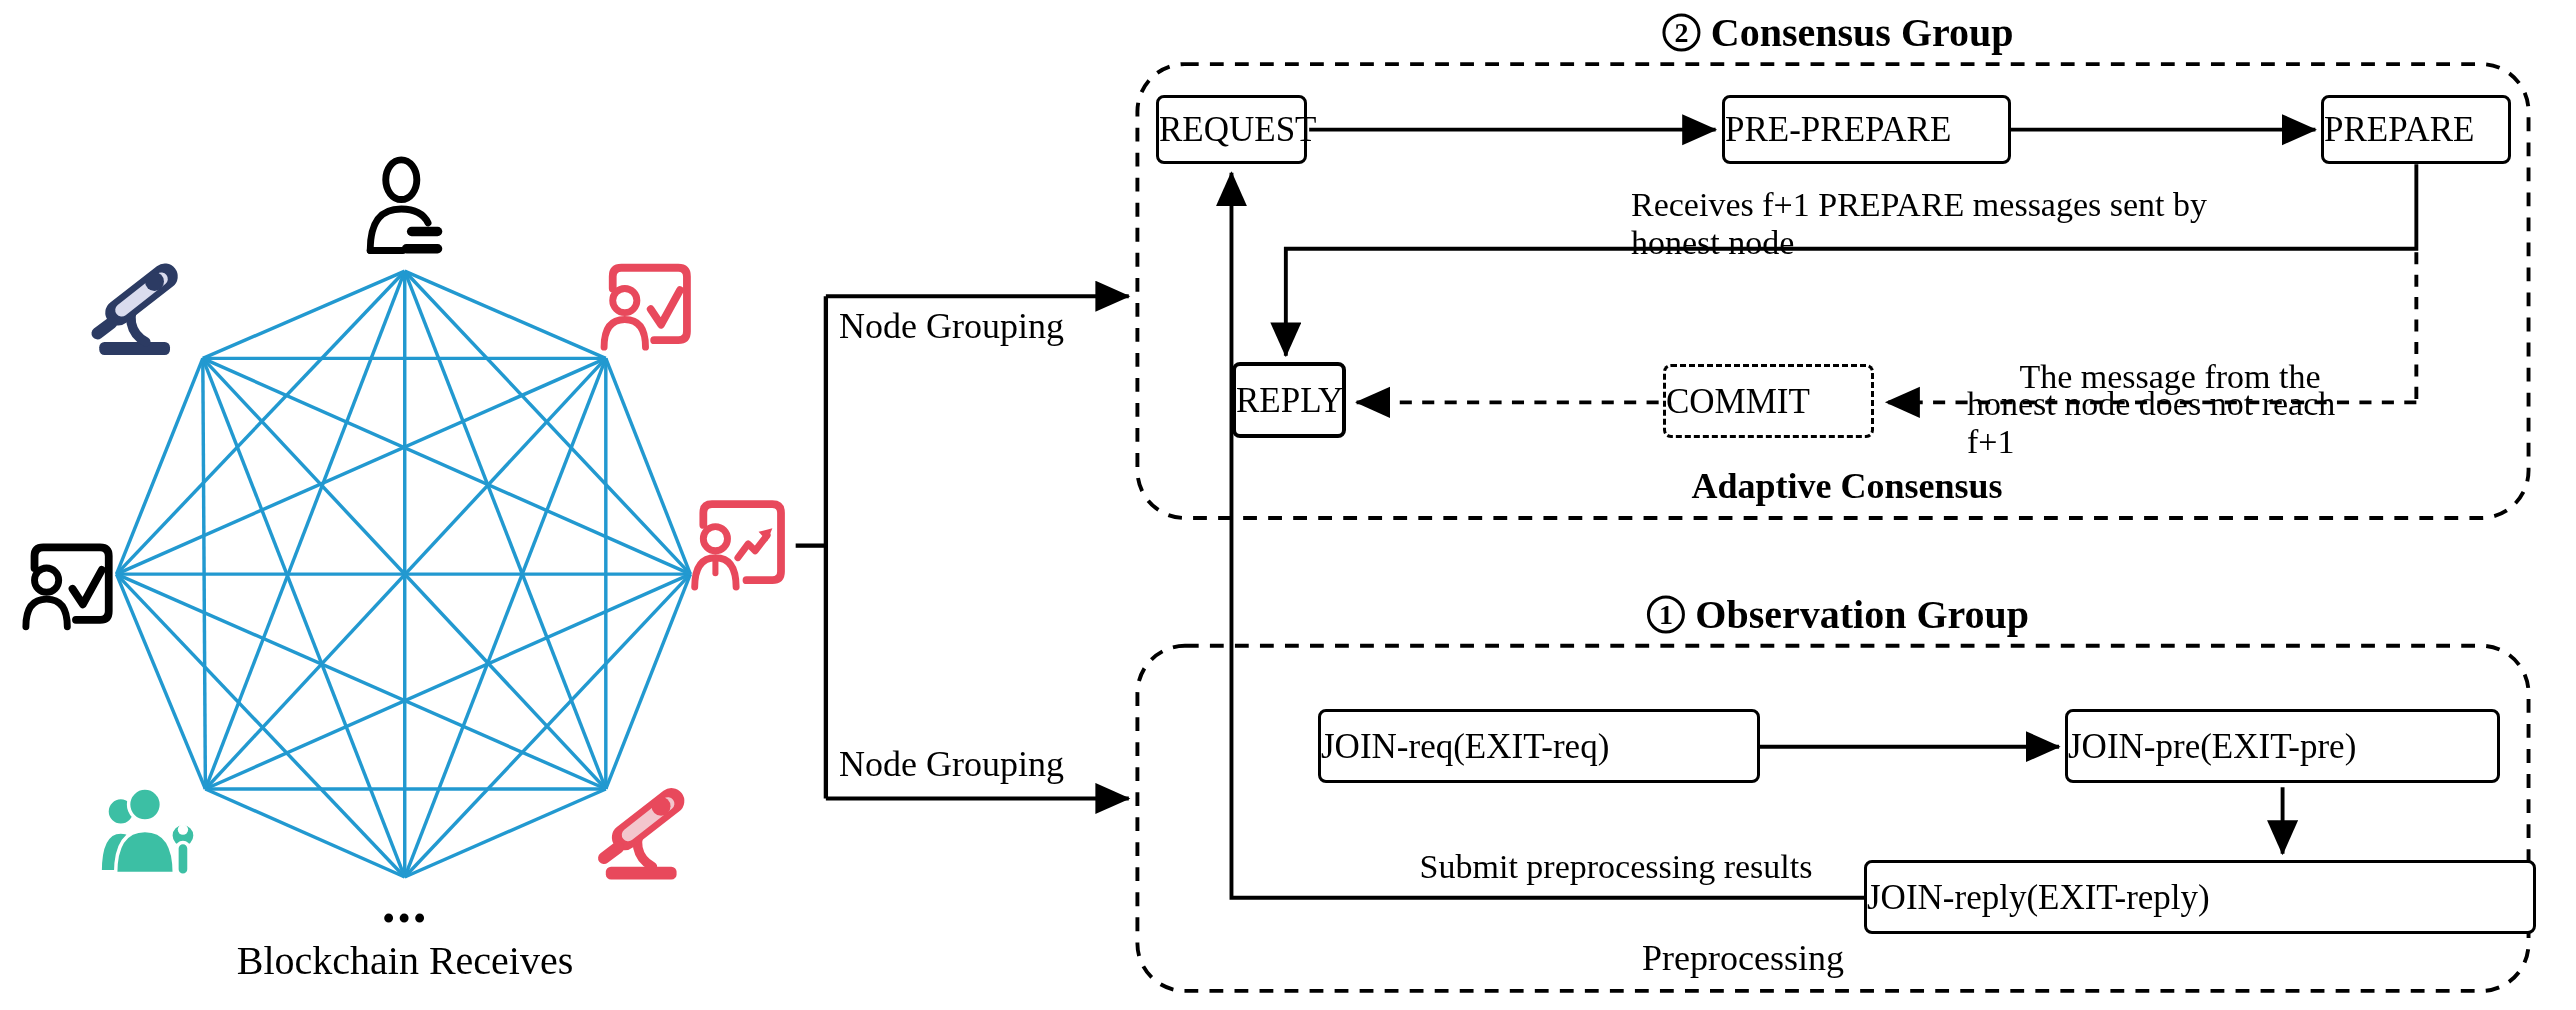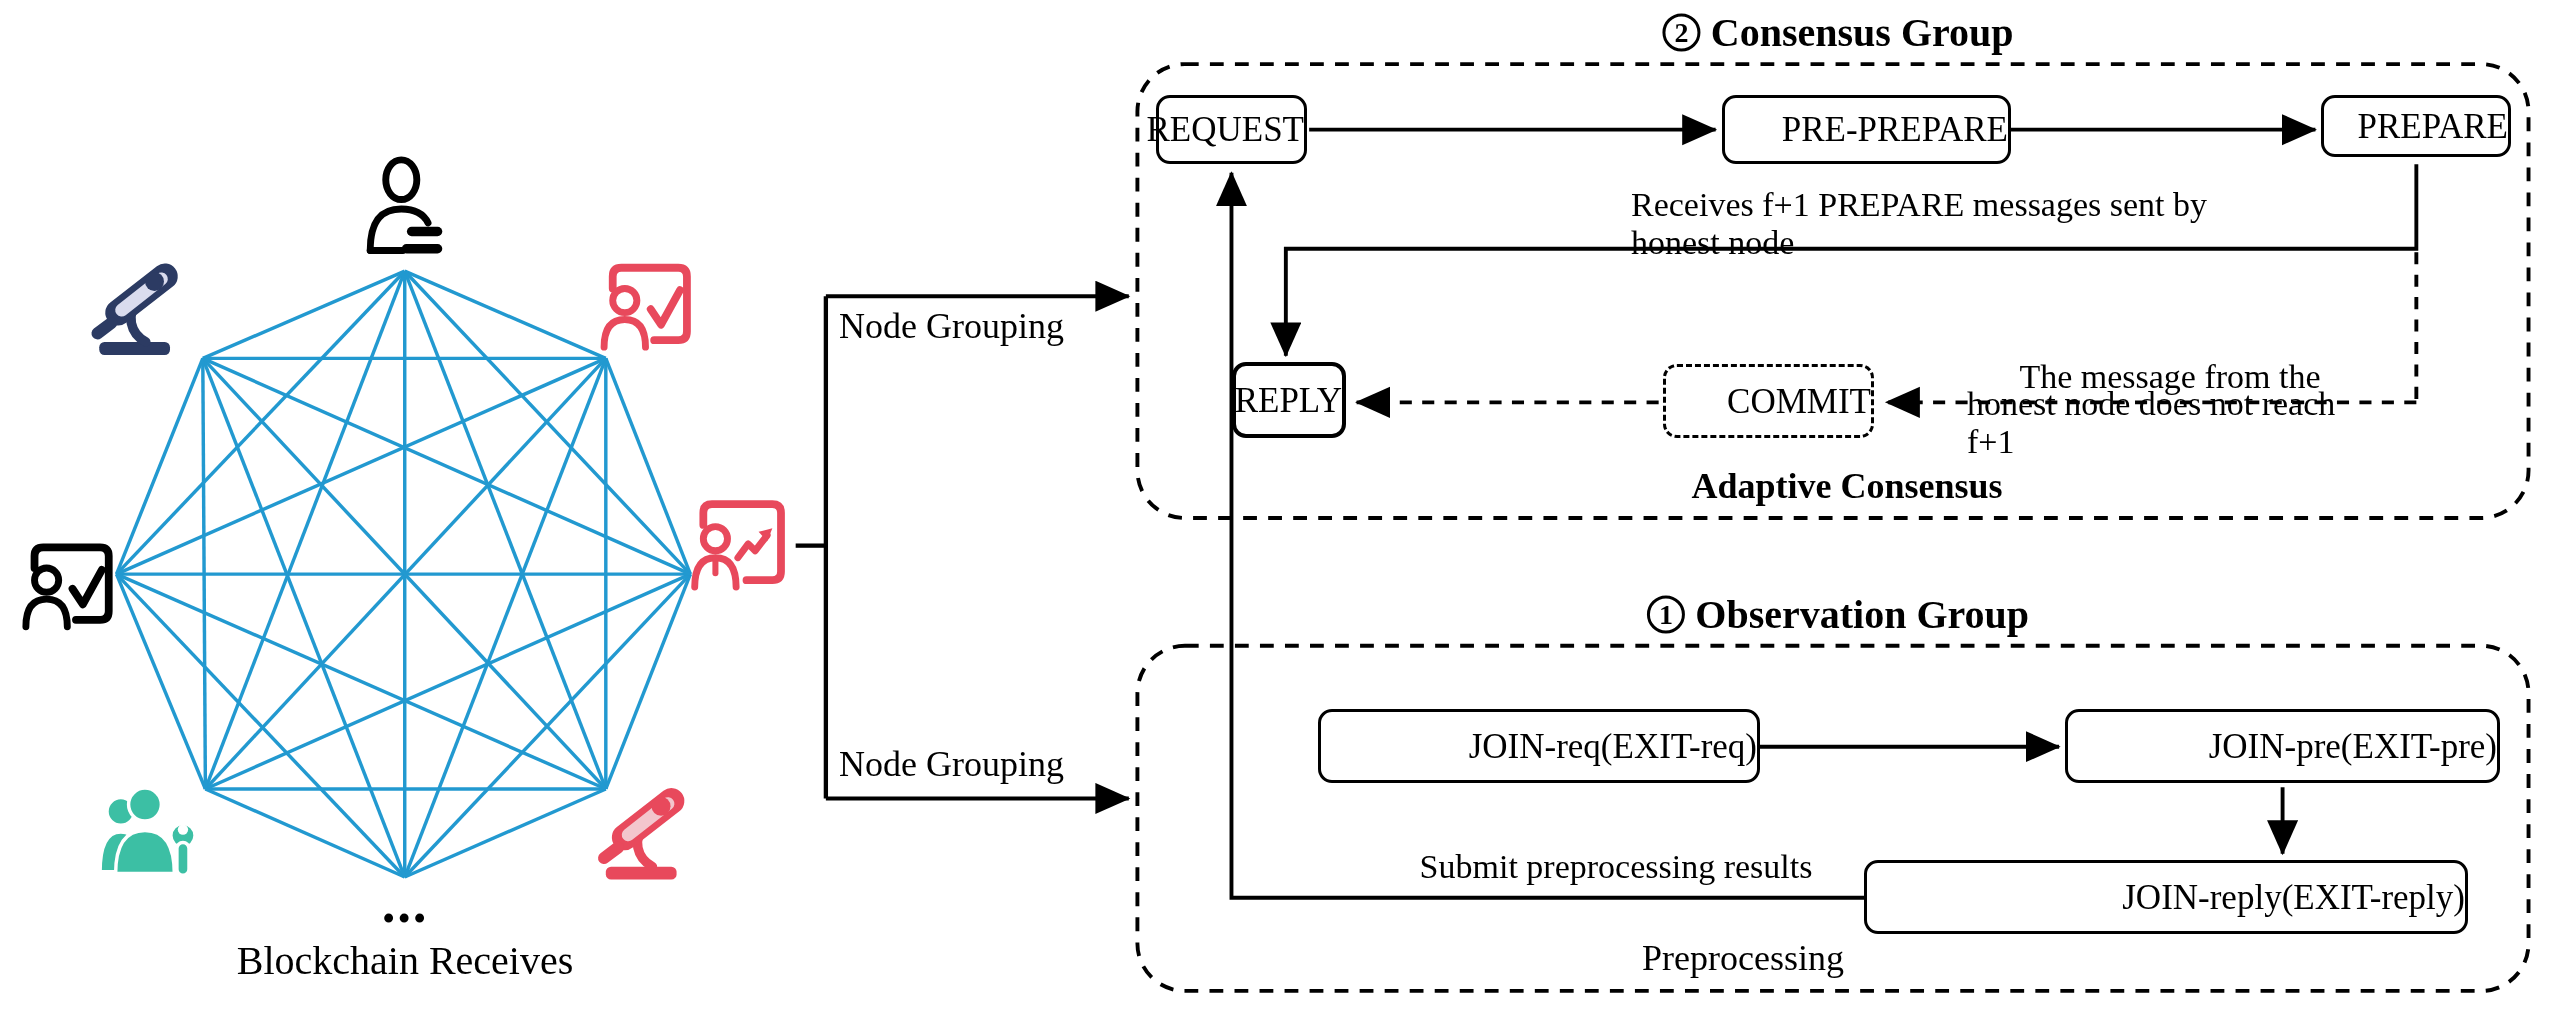--- a/index.html
+++ b/index.html
@@ -3,22 +3,22 @@
 <meta charset="utf-8">
 <style>
   html,body{margin:0;padding:0;background:#ffffff;}
   #canvas{
     position:relative;width:2576px;height:1011px;background:#fff;overflow:hidden;
     font-family:"Liberation Serif","DejaVu Serif",serif;color:#000;
   }
   #diagram-svg{position:absolute;left:0;top:0;width:2576px;height:1011px;}
   .abs{position:absolute;white-space:nowrap;text-align:right;}
   .stage-box{
-    position:absolute;border:3.5px solid #000;border-radius:14px;background:#fff;
-    display:flex;align-items:center;justify-content:flex-end;
+    position:absolute;border:3.5px solid #000;border-radius:8px;background:#fff;
+    display:flex;align-items:center;justify-content:flex-start;
     font-size:35px;line-height:1;box-sizing:border-box;
   }
   .dashed-box{border-style:dashed;}
   .group-title{
     position:absolute;display:flex;align-items:center;gap:10.4px;
     font-size:40px;font-weight:bold;transform:translate(-50%,-50%);
   }
   .circled-num{
     display:inline-flex;width:38px;height:38px;border:3.5px solid #000;border-radius:50%;
     align-items:center;justify-content:center;font-size:28px;font-weight:bold;
@@ -180,21 +180,21 @@
     <span class="circled-num">2</span>
     <span>Consensus Group</span>
   </div>
 
   <div class="stage-box" style="left:1156px;top:95px;width:151px;height:69px;">
     <span>REQUEST</span>
   </div>
   <div class="stage-box" style="left:1722px;top:95px;width:289px;height:69px;">
     <span>PRE-PREPARE</span>
   </div>
-  <div class="stage-box" style="left:2321px;top:95px;width:190px;height:62px;">
+  <div class="stage-box" style="left:2321px;top:95px;width:190px;height:69px;">
     <span>PREPARE</span>
   </div>
 
   <div class="note" style="left:1946px;top:224px;">Receives f+1 PREPARE messages sent by honest node</div>
 
   <div class="stage-box" style="left:1232px;top:362px;width:114px;height:76px;border-width:4.3px;">
     <span>REPLY</span>
   </div>
   <div class="stage-box dashed-box" style="left:1663px;top:364px;width:211px;height:74px;">
     <span>COMMIT</span>
@@ -209,21 +209,21 @@
     <span class="circled-num">1</span>
     <span>Observation Group</span>
   </div>
 
   <div class="stage-box" style="left:1318px;top:709px;width:442px;height:74px;">
     <span>JOIN-req(EXIT-req)</span>
   </div>
   <div class="stage-box" style="left:2065px;top:709px;width:435px;height:74px;">
     <span>JOIN-pre(EXIT-pre)</span>
   </div>
-  <div class="stage-box" style="left:1864px;top:860px;width:604px;height:74px;">
+  <div class="stage-box" style="left:1864px;top:860px;width:672px;height:74px;">
     <span>JOIN-reply(EXIT-reply)</span>
   </div>
 
   <div class="note" style="left:1616px;top:867px;">Submit preprocessing results</div>
 
   <div class="caption" style="left:1743px;top:958px;">Preprocessing</div>
 
 </div>
 
 

